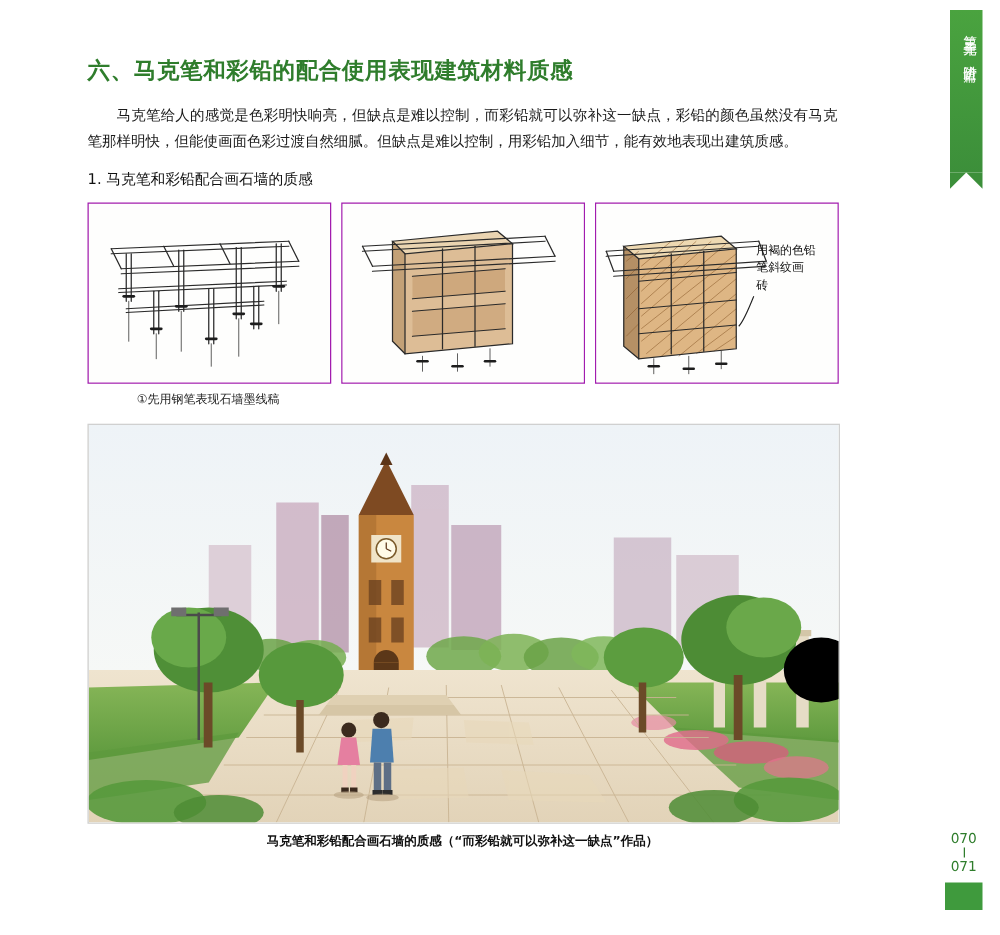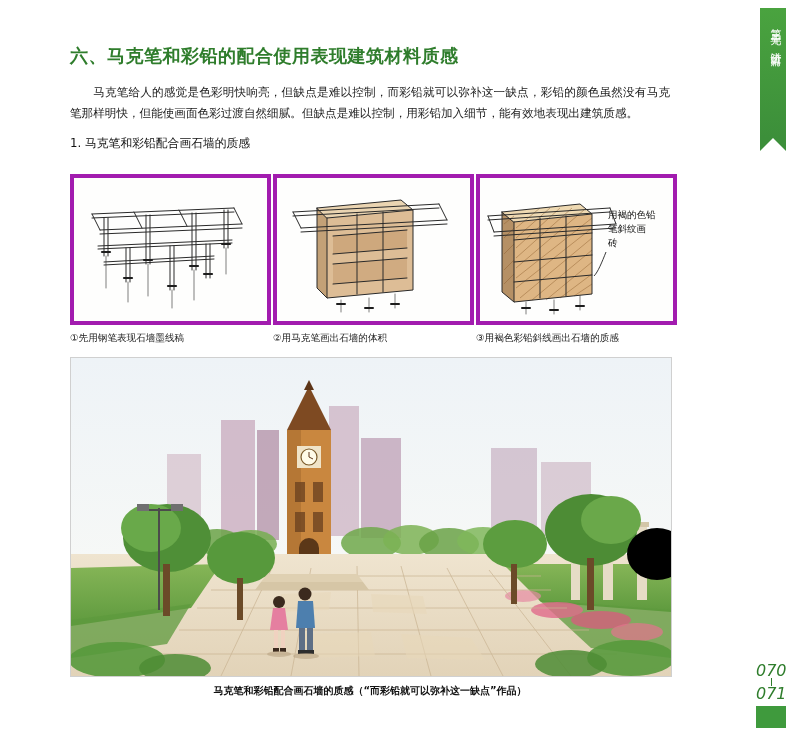--- a/index.html
+++ b/index.html
@@ -56,24 +56,24 @@
     font-family: "DejaVu Sans", "Liberation Sans", sans-serif;
     white-space: nowrap;
   }
 
   
   .page-num {
     position: absolute;
     right: 14px;
     bottom: 48px;
     width: 30px;
-    font-size: 16px;
+    text-align: center;
+    font-size: 11px;
     color: #2f7d2c;
     line-height: 13px;
-    font-style: italic;
   }
   .page-num .bar {
     display: block;
     width: 1px;
     height: 8px;
     background: #2f7d2c;
     margin: 1px auto;
   }
   .page-num-green {
     position: absolute;
@@ -125,30 +125,30 @@
     gap: 10px;
     margin-top: 6px;
     align-items: flex-start;
   }
   .step {
     width: 193px;
   }
   .step-fig {
     width: 193px;
     height: 143px;
-    border: 4px solid #a21caf;
+    border: 1px solid #a21caf;
     background: #fdfdfb;
     position: relative;
     overflow: hidden;
-    margin-top: 12px;
   }
   .step-cap {
     margin-top: 6px;
     font-size: 9.6px;
     color: #222;
+    text-align: center;
     font-family: "DejaVu Sans", "Liberation Sans", sans-serif;
     line-height: 14px;
   }
   .steps-label {
     margin-top: 3px;
     text-align: center;
     font-size: 9.2px;
     font-weight: bold;
     color: #222;
     letter-spacing: 1px;
@@ -292,21 +292,20 @@
               <path d="M64 122 L64 134" stroke-width="0.6"></path>
               <path d="M118 116 L118 130" stroke-width="0.6"></path>
             </g>
             <g stroke="#1d1d1d" stroke-width="2" stroke-linecap="round">
               <path d="M60 126 L68 126"></path>
               <path d="M88 130 L96 130"></path>
               <path d="M114 126 L122 126"></path>
             </g>
           </svg>
         </div>
-        <div class="step-cap">②用马克笔画出石墙的体积</div>
       </div>
 
       <div class="step">
         <div class="step-fig">
           <svg width="193" height="143" viewBox="0 0 193 143">
             <rect width="193" height="143" fill="#fefefd"></rect>
             <g>
               <polygon points="34,44 112,36 112,116 34,124" fill="#d8a96f" opacity="0.85"></polygon>
               <polygon points="34,44 112,36 100,26 22,34" fill="#ecd5aa" opacity="0.9"></polygon>
               <polygon points="22,34 34,44 34,124 22,114" fill="#a87c4a" opacity="0.85"></polygon>
@@ -359,21 +358,20 @@
             <g fill="#111" font-family="DejaVu Sans, sans-serif" font-size="9.5">
               <text x="128" y="40">用褐的色铅</text>
               <text x="128" y="54">笔斜纹画</text>
               <text x="128" y="68">砖</text>
             </g>
             <g stroke="#222" stroke-width="0.9" fill="none">
               <path d="M126 74 C 122 84, 118 94, 114 98"></path>
             </g>
           </svg>
         </div>
-        <div class="step-cap">③用褐色彩铅斜线画出石墙的质感</div>
       </div>
     </div>
 
 
     <div class="main-fig">
       <svg width="600" height="318" viewBox="0 0 600 318">
         <defs>
           <linearGradient id="sky" x1="0" y1="0" x2="0" y2="1">
             <stop offset="0%" stop-color="#eef3f7"></stop>
             <stop offset="100%" stop-color="#fbfbf6"></stop>

